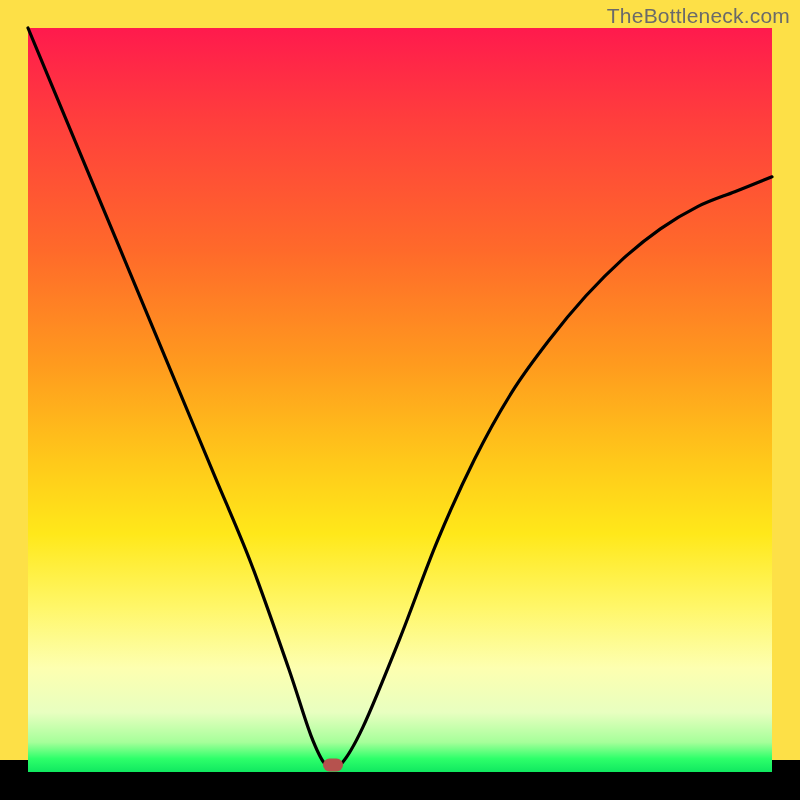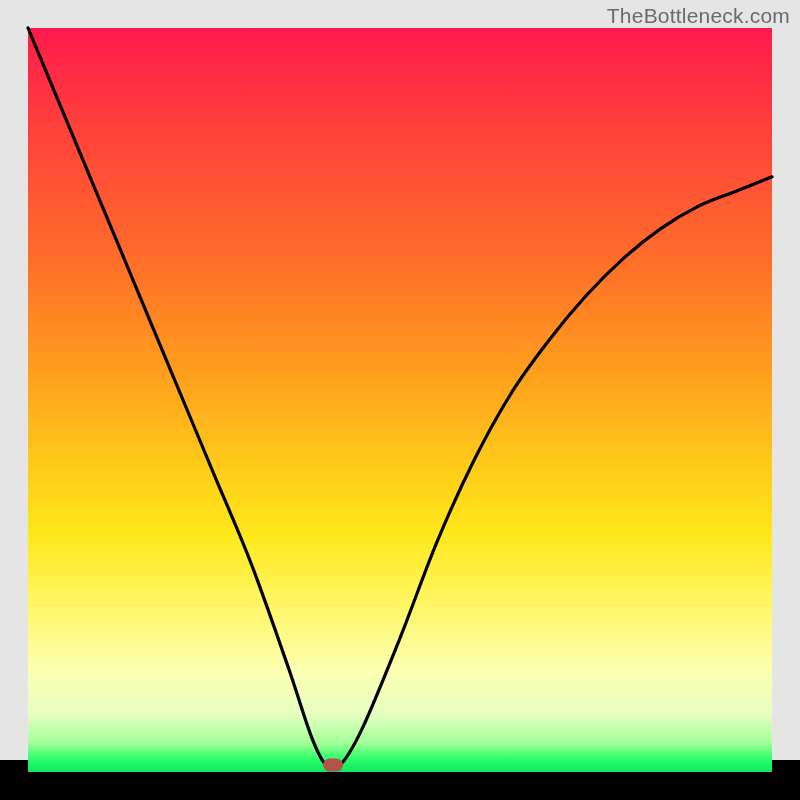--- a/index.html
+++ b/index.html
@@ -8,21 +8,21 @@
     width: 800px;
     height: 800px;
     overflow: hidden;
     background: #000;
     font-family: Arial, Helvetica, sans-serif;
   }
   .frame {
     position: relative;
     width: 800px;
     height: 760px;
-    background: #e5e5e5;
+    background: #fde047;
   }
   .plot {
     position: absolute;
     left: 28px;
     top: 28px;
     width: 744px;
     height: 744px;
     
     background: linear-gradient(
       to bottom,

